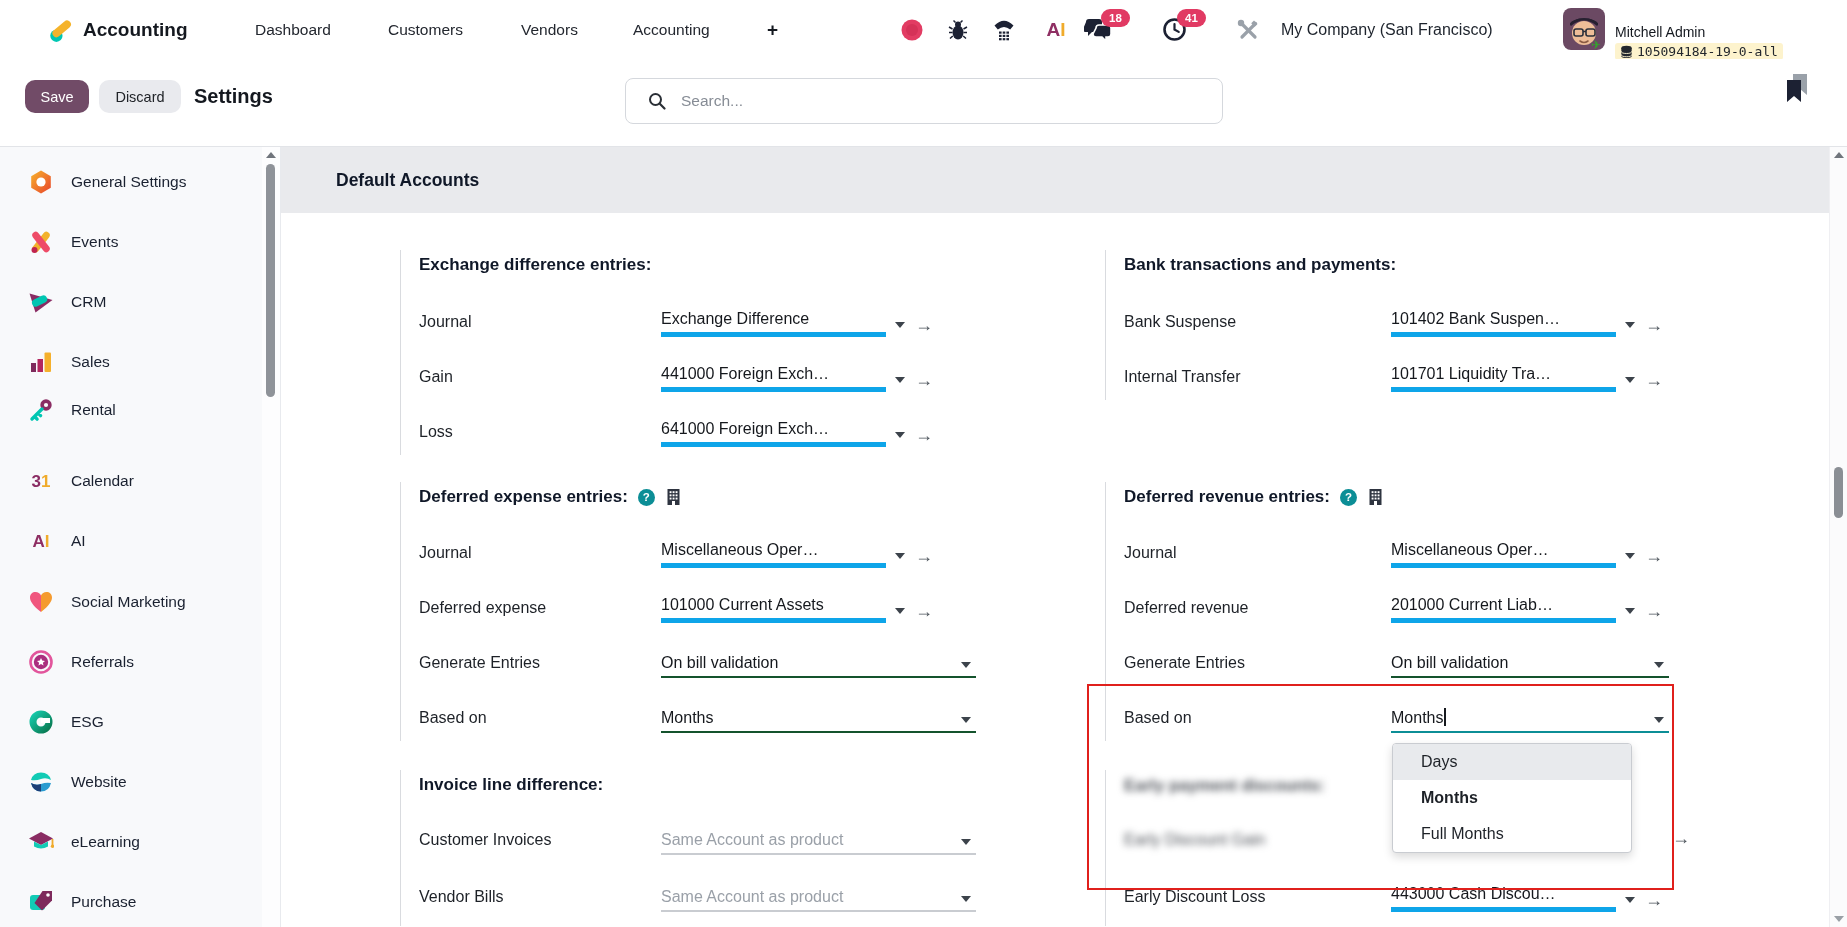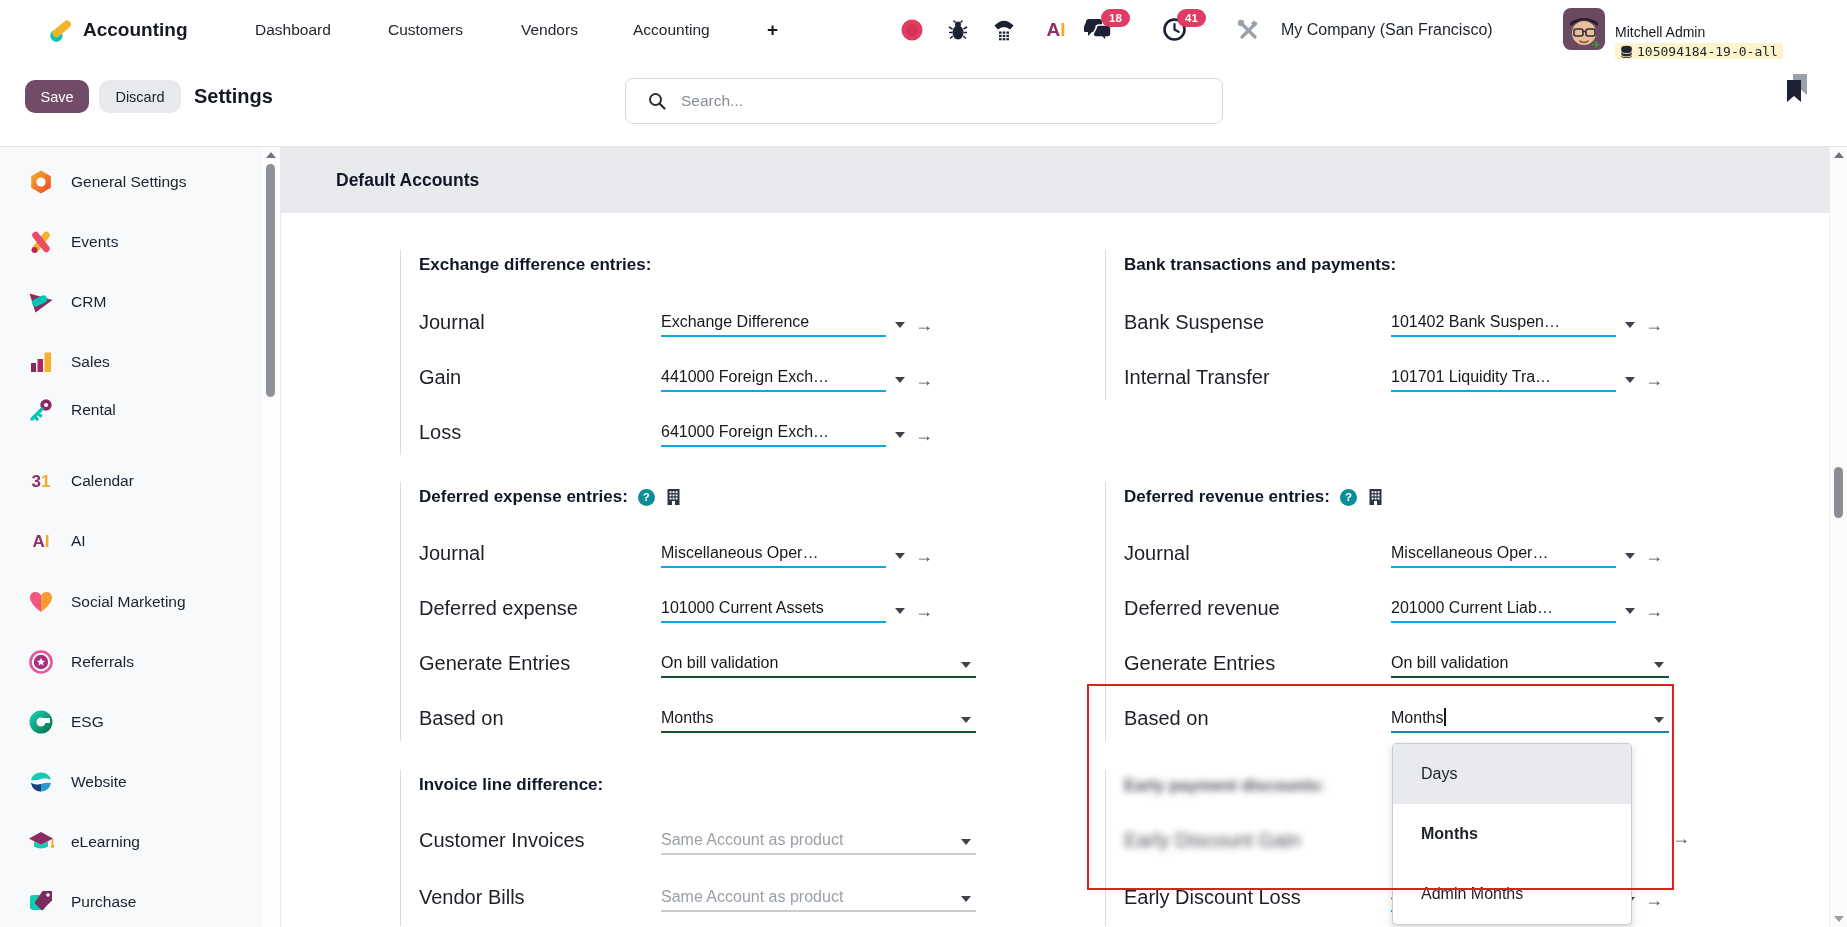--- a/index.html
+++ b/index.html
@@ -63,44 +63,44 @@
   
   #band{position:absolute;left:281px;right:17px;top:147px;height:66px;background:#e9eaed;}
   #band-title{position:absolute;left:55px;top:0;height:66px;display:flex;align-items:center;
               font-size:17.5px;font-weight:700;color:#101828;}
   .section{position:absolute;border-left:1px solid #d9dbdf;}
   .sec-title{position:absolute;top:4px;left:18px;height:22px;display:flex;align-items:center;gap:10px;
              font-size:17px;font-weight:700;color:#101828;white-space:nowrap;}
   .help-ic{width:17px;height:17px;border-radius:50%;background:#0c8e96;color:#fff;font-size:11.5px;
            font-weight:700;display:flex;align-items:center;justify-content:center;}
   .frow{position:absolute;left:18px;right:0;height:30px;}
-  .flabel{position:absolute;left:0;top:50%;transform:translateY(-50%);font-size:20px;color:#1d2127;white-space:nowrap;}
+  .flabel{position:absolute;left:0;top:50%;transform:translateY(-50%);font-size:16px;color:#1d2127;white-space:nowrap;}
   .fval{position:absolute;top:0;height:30px;display:flex;align-items:flex-end;}
   .c1 .fval{left:242px;}
   .c2 .fval{left:267px;}
-  .ftext{font-size:16px;color:#15181d;padding-bottom:4px;border-bottom:2px solid #0ea5e9;
+  .ftext{font-size:16px;color:#15181d;padding-bottom:4px;border-bottom:5px solid #0ea5e9;
          white-space:nowrap;overflow:hidden;box-sizing:border-box;}
   .m2o{width:225px;}
   .sel{position:relative;border-bottom:2px solid #14532d;}
   .sel1{width:315px;}
   .sel2{width:278px;}
   .ph{color:#9aa0a8;border-bottom-color:#c9ccd1;}
   .open{border-bottom:2px solid #0c8e96;}
   .caret{width:0;height:0;border-left:5px solid transparent;border-right:5px solid transparent;
          border-top:6px solid #3c434b;margin:0 0 9px 9px;cursor:pointer;}
   .caret.in{position:absolute;right:5px;bottom:8px;margin:0;}
   .goto{font-size:18px;color:#4d545c;margin:0 0 3px 10px;line-height:1;cursor:pointer;font-weight:600;}
   .tcursor{display:inline-block;width:1.5px;height:18px;background:#15181d;margin-left:1px;vertical-align:-3px;}
   .blur{filter:blur(3.5px);color:#4d5158;}
   .blur-title{font-size:16.5px;font-weight:700;}
   
   #dropdown{position:absolute;left:1392px;top:743px;width:240px;background:#fff;z-index:60;
             border:1px solid #c9ccd1;border-radius:4px;box-shadow:0 4px 10px rgba(0,0,0,.15);
             box-sizing:border-box;overflow:hidden;}
-  .opt{height:60px;display:flex;align-items:center;padding-left:28px;font-size:16px;color:#1d2127;cursor:pointer;}
+  .opt{height:36px;display:flex;align-items:center;padding-left:28px;font-size:16px;color:#1d2127;cursor:pointer;}
   .opt-hovered{background:#e8eaed;}
   .opt-selected{font-weight:700;}
   
   #redbox{position:absolute;left:1087px;top:684px;width:583px;height:202px;
           border:2px solid #e0201c;z-index:70;pointer-events:none;}
 </style>
 </head>
 <body>
 
 <div id="navbar">
@@ -549,21 +549,21 @@
         <span class="ftext m2o">443000 Cash Discou…</span>
         <span class="caret"></span>
         <span class="goto">→</span>
       </span>
   </div>
 </div>
 
 <div id="dropdown">
   <div class="opt opt-hovered">Days</div>
   <div class="opt opt-selected">Months</div>
-  <div class="opt">Admin Months</div>
+  <div class="opt">Full Months</div>
 </div>
 
 <div id="redbox"></div>
 
 <div id="right-scroll">
   <span class="scroll-up"></span>
   <div id="right-thumb"></div>
   <span class="scroll-down"></span>
 </div>
 

